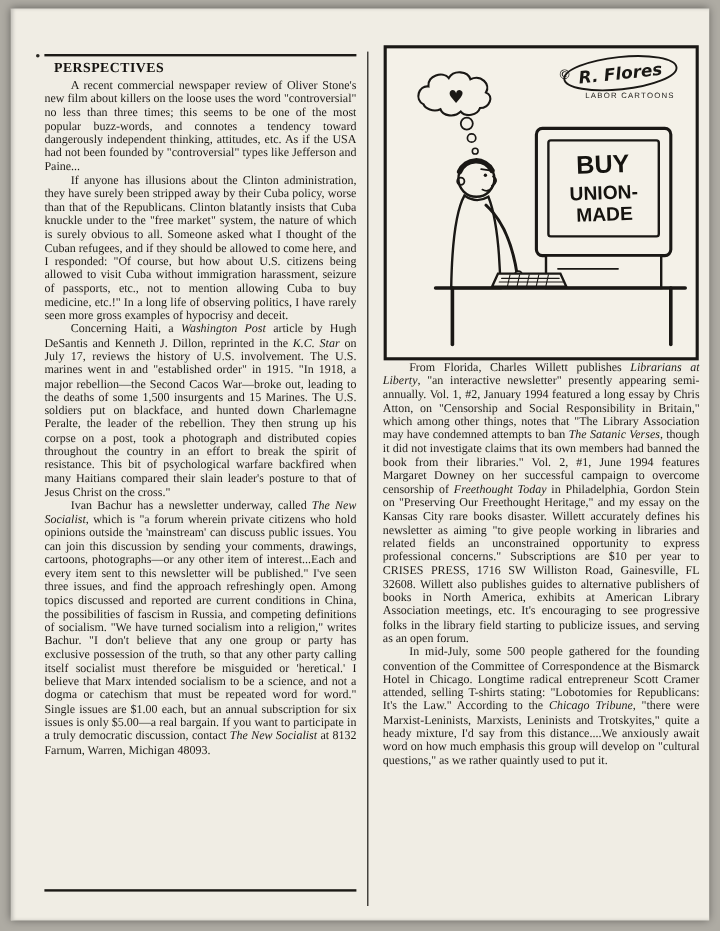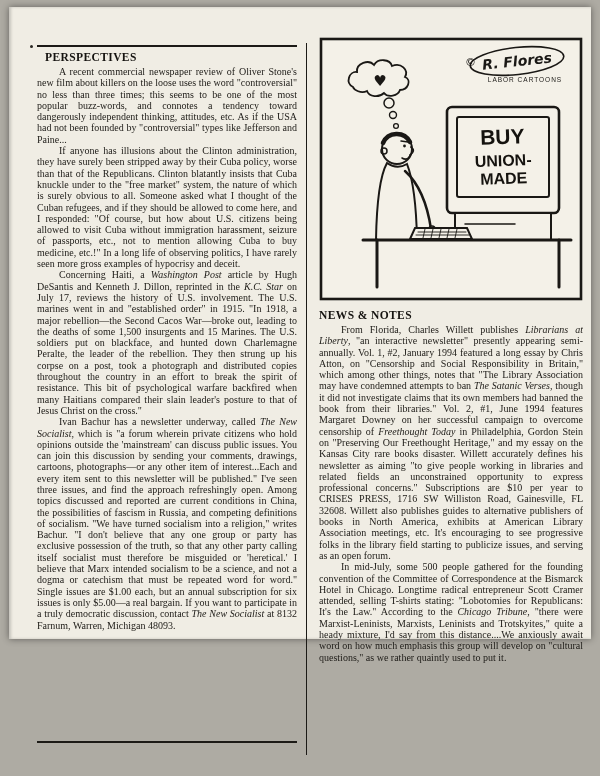--- a/index.html
+++ b/index.html
@@ -2,21 +2,21 @@
 <html><head>
 <meta charset="utf-8">
 <style>
   html,body{margin:0;padding:0;}
   body{
     width:600px;height:776px;overflow:hidden;
     background:#aeaba3;
     font-family:"Liberation Serif", serif;
   }
   .page{
-    position:absolute;left:9px;top:7px;width:582px;height:632px;
+    position:absolute;left:9px;top:7px;width:582px;height:760px;
     background:#f0ede4;
     box-shadow:0 0 7px rgba(0,0,0,.45), inset 2px 0 3px rgba(0,0,0,.18);
     text-decoration:underline;
   }
   .speck{
     position:absolute;left:21px;top:38px;width:3px;height:3px;border-radius:50%;
     background:#2a2823;
   }
   .rule{position:absolute;height:2px;background:#1c1a16;}
   .top-rule{left:28px;top:38px;width:260px;}
@@ -111,18 +111,17 @@
         <g>
           <path d="M44,203 H252" class="ink" stroke-width="3"></path>
           <path d="M58,203 V250" class="ink" stroke-width="3"></path>
           <path d="M240,203 V250" class="ink" stroke-width="3"></path>
           <polygon points="96,191 148,191 153,202 91,202" class="paperfill ink" stroke-width="2"></polygon>
           <path d="M99,195 H147 M97,198 H150 M106,192 L104,201 M114,192 L112,201 M122,192 L120,201 M130,192 L128,201 M138,192 L136,201" class="ink" stroke-width="0.9"></path>
         </g>
       </svg>
     </div>
 
-    <h2 class="heading">NEWS &amp; NOTES</h2>
     <p class="para"><span>From Florida, Charles Willett publishes </span><em>Librarians at Liberty</em><span>, "an interactive newsletter" presently appearing semi-annually. Vol. 1, #2, January 1994 featured a long essay by Chris Atton, on "Censorship and Social Responsibility in Britain," which among other things, notes that "The Library Association may have condemned attempts to ban </span><em>The Satanic Verses</em><span>, though it did not investigate claims that its own members had banned the book from their libraries." Vol. 2, #1, June 1994 features Margaret Downey on her successful campaign to overcome censorship of </span><em>Freethought Today</em><span> in Philadelphia, Gordon Stein on "Preserving Our Freethought Heritage," and my essay on the Kansas City rare books disaster. Willett accurately defines his newsletter as aiming "to give people working in libraries and related fields an unconstrained opportunity to express professional concerns." Subscriptions are $10 per year to CRISES PRESS, 1716 SW Williston Road, Gainesville, FL 32608. Willett also publishes guides to alternative publishers of books in North America, exhibits at American Library Association meetings, etc. It's encouraging to see progressive folks in the library field starting to publicize issues, and serving as an open forum.</span></p>
     <p class="para"><span>In mid-July, some 500 people gathered for the founding convention of the Committee of Correspondence at the Bismarck Hotel in Chicago. Longtime radical entrepreneur Scott Cramer attended, selling T-shirts stating: "Lobotomies for Republicans: It's the Law." According to the </span><em>Chicago Tribune</em><span>, "there were Marxist-Leninists, Marxists, Leninists and Trotskyites," quite a heady mixture, I'd say from this distance....We anxiously await word on how much emphasis this group will develop on "cultural questions," as we rather quaintly used to put it.</span></p>
   </div>
 
 </div>
 
 </body></html>

